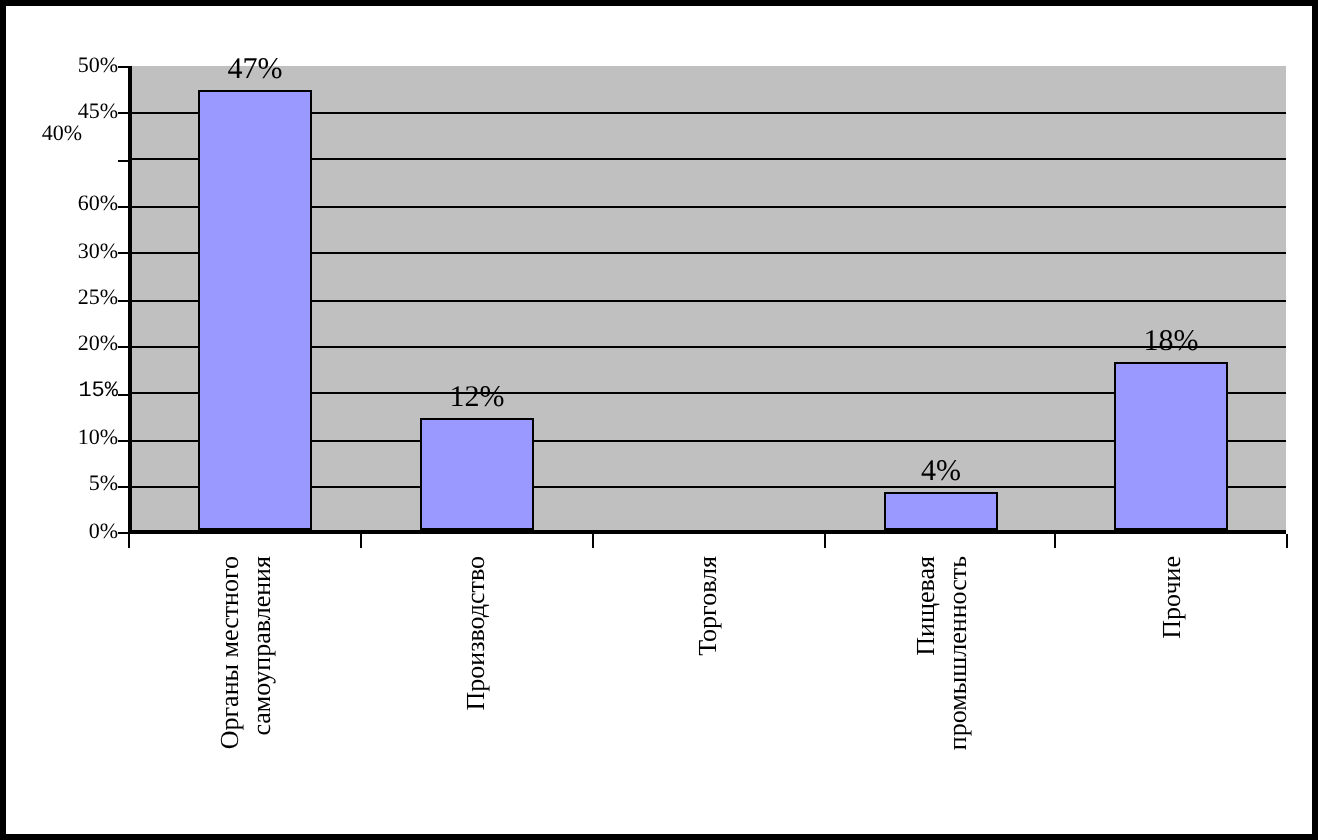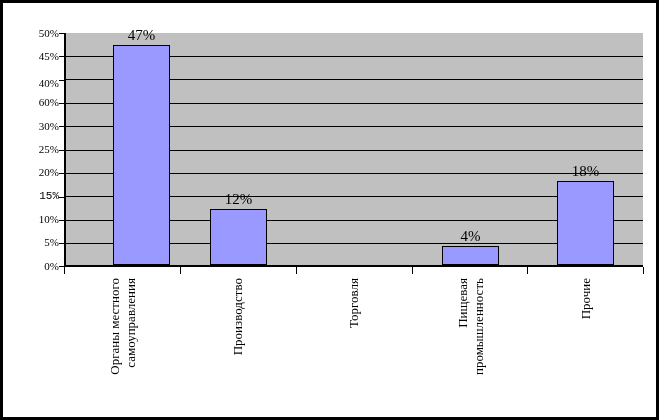--- a/index.html
+++ b/index.html
@@ -134,21 +134,21 @@
   }
 </style>
 </head>
 <body>
 
 <div id="chart-frame">
 
   <div id="y-axis-labels">
     <div class="y-tick-label" style="top:23px;">50%</div>
     <div class="y-tick-label" style="top:46px;">45%</div>
-    <div class="y-tick-label" style="top:73px;">40%</div>
+    <div class="y-tick-label" style="top:57px;text-align:center;">40%</div>
     <div class="y-tick-label" style="top:92px;">60%</div>
     <div class="y-tick-label" style="top:116px;">30%</div>
     <div class="y-tick-label" style="top:139px;">25%</div>
     <div class="y-tick-label" style="top:162px;text-align:right;">20%</div>
     <div class="y-tick-label" style="top:186px;font-family:Liberation Mono, monospace;">15%</div>
     <div class="y-tick-label" style="top:209px;">10%</div>
     <div class="y-tick-label" style="top:232px;">5%</div>
     <div class="y-tick-label" style="top:256px;">0%</div>
 
     <div class="y-tick-mark" style="top:30px;"></div>
@@ -169,21 +169,21 @@
     <div class="gridline" style="top:46px;"></div>
     <div class="gridline" style="top:70px;"></div>
     <div class="gridline" style="top:93px;"></div>
     <div class="gridline" style="top:117px;"></div>
     <div class="gridline" style="top:140px;"></div>
     <div class="gridline" style="top:163px;"></div>
     <div class="gridline" style="top:187px;"></div>
     <div class="gridline" style="top:210px;"></div>
     <div class="gridline" style="top:232px;"></div>
 
-    <div class="bar-slot" style="left:18px;   width:115px;margin-top:28px;">
+    <div class="bar-slot" style="left:4px;   width:115px;margin-top:28px;">
       <div class="bar" style="height:220px;"></div>
       <div class="bar-value" style="bottom:222px;">47%</div>
     </div>
 
     <div class="bar-slot" style="left:115px; width:115px;">
       <div class="bar" style="height:56px;"></div>
       <div class="bar-value" style="bottom:58px;">12%</div>
     </div>
 
 

